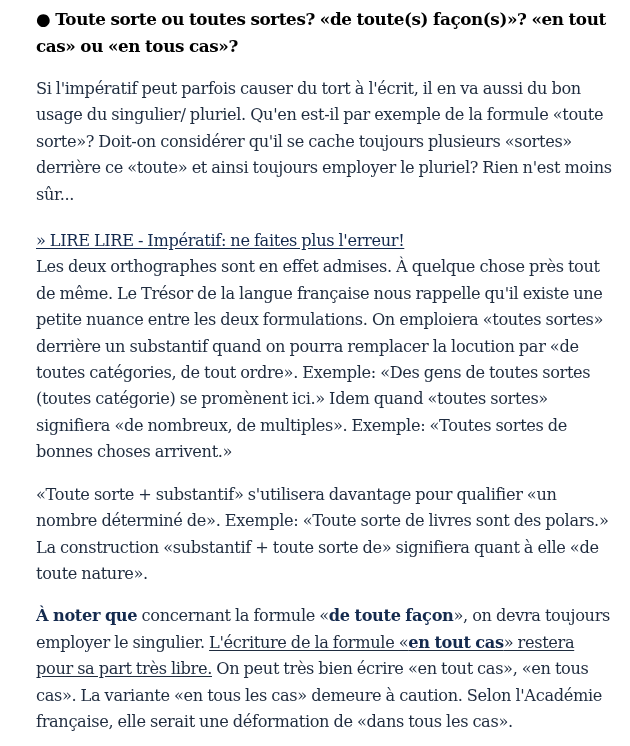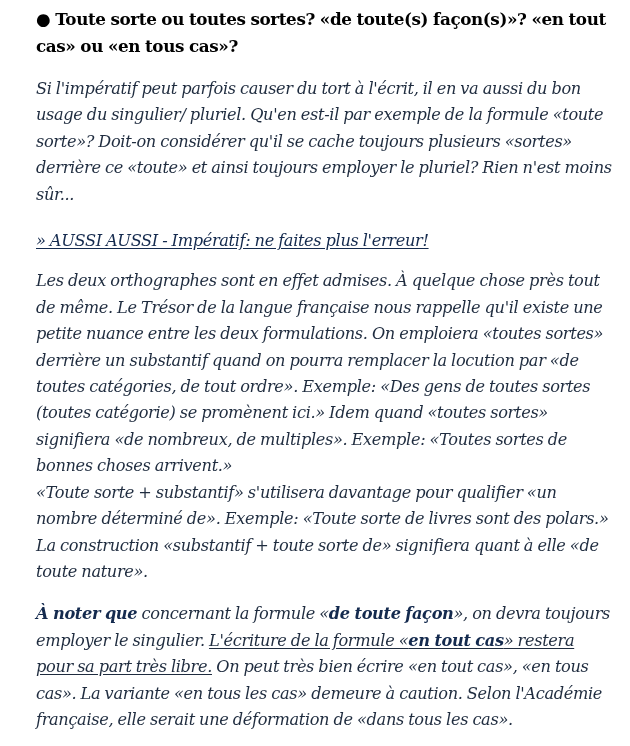--- a/index.html
+++ b/index.html
@@ -13,38 +13,38 @@
     color:#1f2c3f;
     letter-spacing:-0.35px;
     word-spacing:-0.5px;
   }
   h2.heading {
     margin:0; padding-top:6px;
     font-size:16.8px; line-height:27px;
     font-weight:bold; color:#000000;
     letter-spacing:-0.4px;
   }
-  p { margin:0;font-style:italic; }
+  p { margin:0; }
   .p1 { margin-top:16px; }
   .lire { margin-top:20px; }
-  .p2 { margin-top:14px; }
-  .p3 { }
+  .p2 { }
+  .p3 { margin-top:16px; }
   .p4 { margin-top:16px; }
   a, .ul-link { color:#1f2c3f; text-decoration:underline; text-underline-offset:2px; }
   a.lire-link { color:#142a4e; }
   strong { color:#142a4e;text-align:center; }
 </style>
 </head>
 <body>
 
 <div class="article">
   <h2 class="heading"><span>●</span><span> Toute sorte ou toutes sortes? «de toute(s) façon(s)»? «en tout cas» ou «en tous cas»?</span></h2>
 
   <p class="p1">Si l'impératif peut parfois causer du tort à l'écrit, il en va aussi du bon usage du singulier/ pluriel. Qu'en est-il par exemple de la formule «toute sorte»? Doit-on considérer qu'il se cache toujours plusieurs «sortes» derrière ce «toute» et ainsi toujours employer le pluriel? Rien n'est moins sûr...</p>
 
-  <p class="lire"><a href="#" class="lire-link">» AUSSI AUSSI - Impératif: ne faites plus l'erreur!</a></p>
+  <p class="lire"><a href="#" class="lire-link">» LIRE LIRE - Impératif: ne faites plus l'erreur!</a></p>
 
   <p class="p2">Les deux orthographes sont en effet admises. À quelque chose près tout de même. Le Trésor de la langue française nous rappelle qu'il existe une petite nuance entre les deux formulations. On emploiera «toutes sortes» derrière un substantif quand on pourra remplacer la locution par «de toutes catégories, de tout ordre». Exemple: «Des gens de toutes sortes (toutes catégorie) se promènent ici.» Idem quand «toutes sortes» signifiera «de nombreux, de multiples». Exemple: «Toutes sortes de bonnes choses arrivent.»</p>
 
   <p class="p3">«Toute sorte + substantif» s'utilisera davantage pour qualifier «un nombre déterminé de». Exemple: «Toute sorte de livres sont des polars.» La construction «substantif + toute sorte de» signifiera quant à elle «de toute nature».</p>
 
   <p class="p4"><strong>À noter que</strong><span> concernant la formule «</span><strong>de toute façon</strong><span>», on devra toujours employer le singulier. </span><a href="#" class="ul-link"><span>L'écriture de la formule «</span><strong>en tout cas</strong><span>» restera pour sa part très libre.</span></a><span> On peut très bien écrire «en tout cas», «en tous cas». La variante «en tous les cas» demeure à caution. Selon l'Académie française, elle serait une déformation de «dans tous les cas».</span></p>
 </div>
 
 </body></html>

